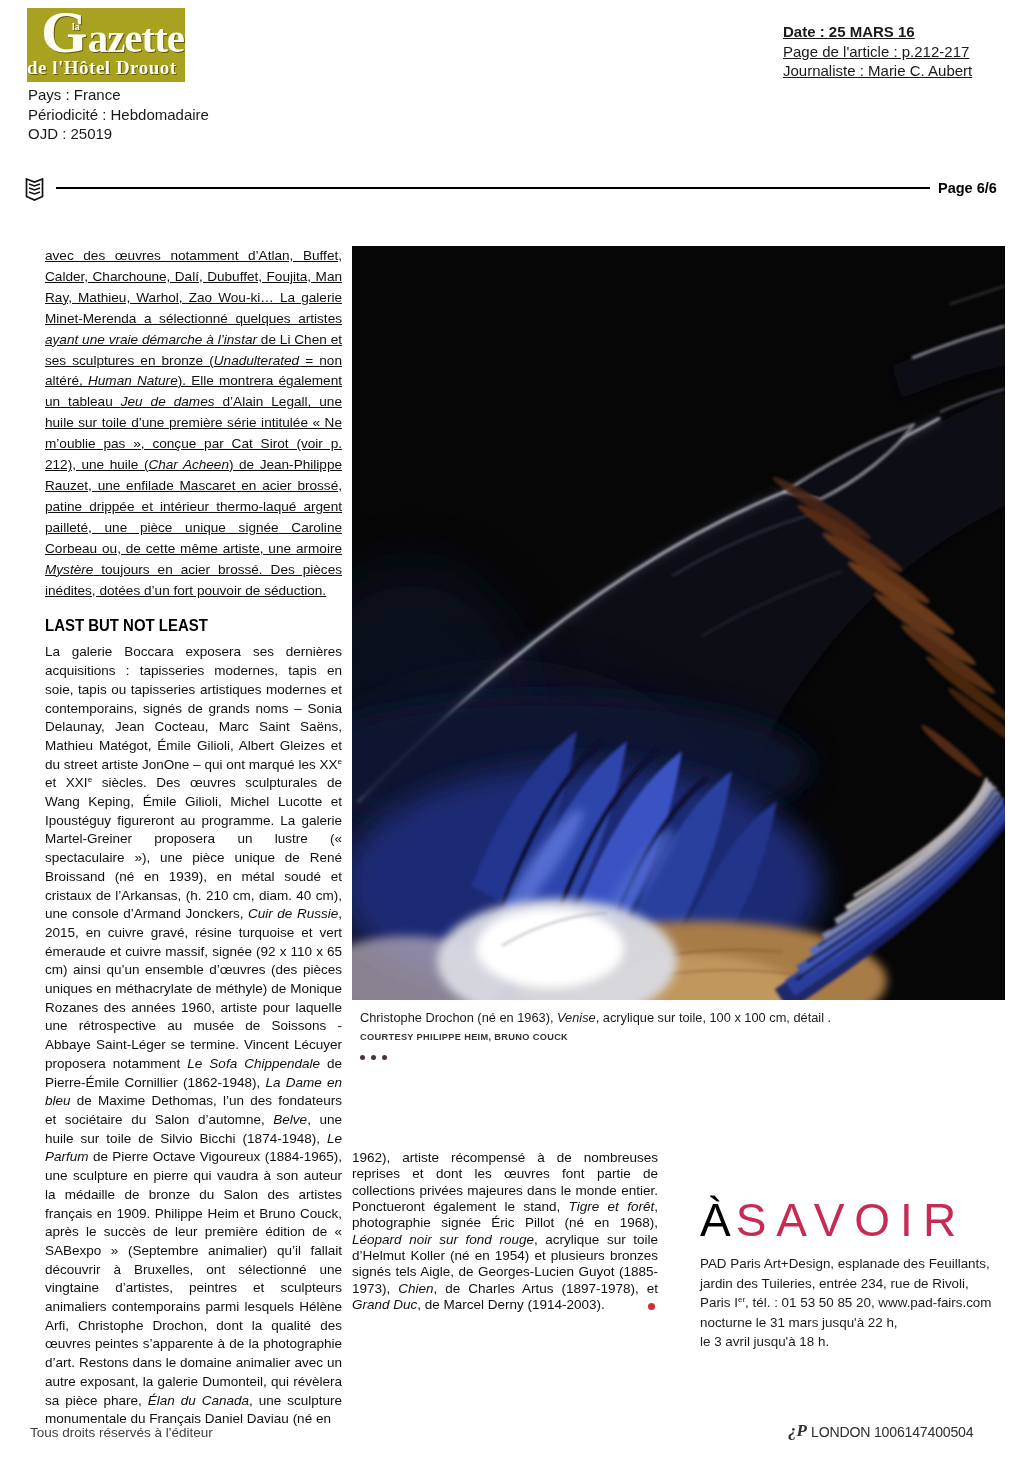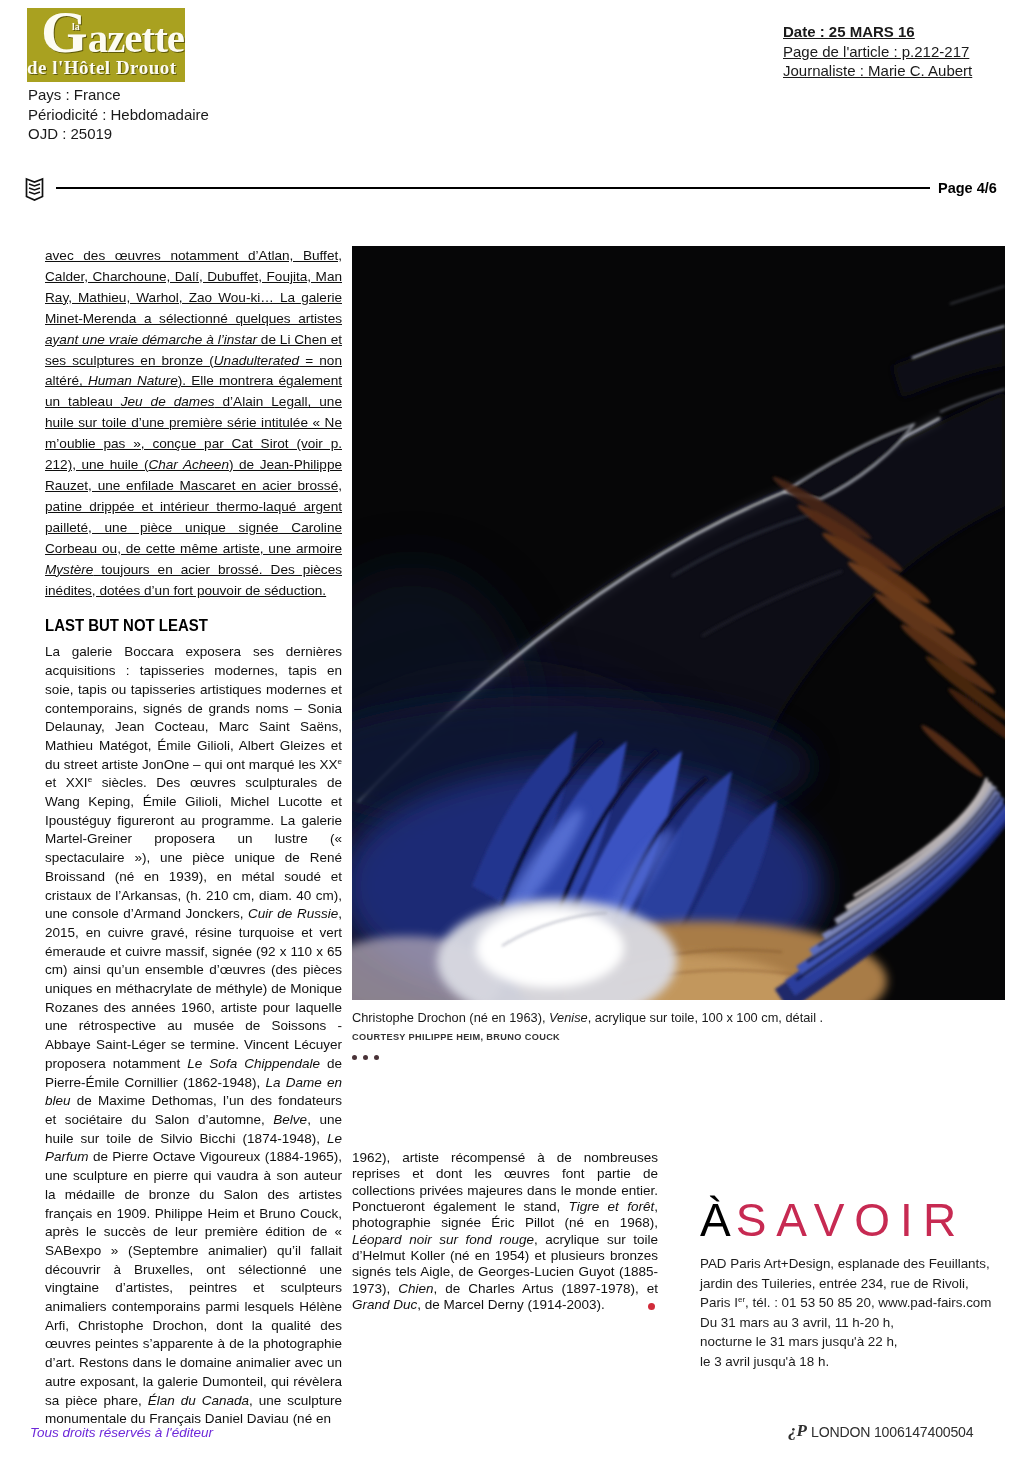--- a/index.html
+++ b/index.html
@@ -41,37 +41,37 @@
   .p1{font-size:13.6px;line-height:20.9px;text-decoration:underline;}
   .p2{font-size:13.5px;line-height:18.7px;}
   .sec-head{
     margin:15px 0 7px 0;font-size:17px;font-weight:700;color:#000;
     transform:scaleX(.88);transform-origin:0 50%;white-space:nowrap;letter-spacing:0;
   }
 
   .art{position:absolute;left:352px;top:246px;width:653px;height:754px;background:#060607;}
   .art svg{display:block;}
 
-  .caption{position:absolute;left:352px;top:1010px;width:653px;font-size:12.8px;color:#1a1a1a;}
+  .caption{position:absolute;left:360px;top:1010px;width:653px;font-size:12.8px;color:#1a1a1a;}
   .credit{margin-top:7px;font-size:9.2px;font-weight:bold;letter-spacing:.35px;color:#333;}
   .dots{margin-top:13px;display:flex;gap:6px;}
   .dots span{width:5px;height:5px;border-radius:50%;background:#4a3338;display:block;}
 
   .col2{position:absolute;left:352px;top:1150px;width:306px;
     font-size:13.5px;line-height:16.35px;text-align:justify;color:#101010;}
   .end-dot{position:absolute;right:3px;bottom:3px;width:7px;height:7px;border-radius:50%;background:#d02b3a;}
 
   .savoir{position:absolute;left:700px;top:1194px;width:312px;}
   .savoir-title{display:flex;align-items:baseline;font-size:46px;line-height:52px;}
   .savoir-a{color:#000;margin-right:5px;}
   .savoir-rest{color:#c72a52;letter-spacing:10px;}
   .savoir-body{margin-top:8px;font-size:13.4px;line-height:19.6px;color:#1c1c1c;}
 
   
-  .footer-left{position:absolute;left:30px;top:1425px;font-size:13.5px;color:#6d28d9;font-style:italic;}
+  .footer-left{position:absolute;left:30px;top:1425px;font-size:13.5px;color:#404040;}
   .footer-right{position:absolute;left:788px;top:1421px;display:flex;align-items:center;color:#2e2e2e;}
   .fr-glyph{font-family:"Liberation Serif", serif;font-style:italic;font-weight:bold;
     font-size:17px;margin-right:4px;}
   .fr-code{font-size:15px;letter-spacing:-.2px;transform:scaleX(.94);transform-origin:0 50%;}
 </style>
 </head>
 <body>
 
 <div class="page">
 
@@ -96,21 +96,21 @@
     <div>Journaliste : Marie C. Aubert</div>
   </div>
 
   <span class="clip-icon">
     <svg width="21" height="25" viewBox="0 0 21 25" aria-hidden="true">
       <path d="M2.5 2 L10.5 5 L18.5 2 L18.5 19.5 L10.5 23 L2.5 19.5 Z" fill="none" stroke="#111" stroke-width="1.7"></path>
       <path d="M5 7 L10.5 9 L16 7 M5 11 L10.5 13 L16 11 M5 15 L10.5 17 L16 15" fill="none" stroke="#111" stroke-width="1.4"></path>
     </svg>
   </span>
   <div class="rule"></div>
-  <div class="page-ind">Page 4/6</div>
+  <div class="page-ind">Page 6/6</div>
 
   <div class="col1">
     <p class="p1"><span>avec des œuvres notamment d’Atlan, Buffet, Calder, Charchoune, Dalí, Dubuffet, Foujita, Man Ray, Mathieu, Warhol, Zao Wou-ki… La galerie Minet-Merenda a sélectionné quelques artistes </span><span class="it">ayant une vraie démarche à l’instar</span><span> de Li Chen et ses sculptures en bronze (</span><span class="it">Unadulterated</span><span> = non altéré, </span><span class="it">Human Nature</span><span>). Elle montrera également un tableau </span><span class="it">Jeu de dames</span><span> d’Alain Legall, une huile sur toile d’une première série intitulée « Ne m’ou­blie pas », conçue par Cat Sirot (voir p. 212), une huile (</span><span class="it">Char Acheen</span><span>) de Jean-Philippe Rauzet, une enfilade Mascaret en acier brossé, patine drippée et intérieur thermo-laqué argent pailleté, une pièce unique signée Caroline Corbeau ou, de cette même artiste, une armoire </span><span class="it">Mystère</span><span> toujours en acier brossé. Des pièces inédites, dotées d’un fort pouvoir de séduction.</span></p>
     <div class="sec-head">LAST BUT NOT LEAST</div>
     <p class="p2"><span>La galerie Boccara exposera ses dernières acquisitions : tapisseries modernes, tapis en soie, tapis ou tapisseries artistiques modernes et contemporains, signés de grands noms – Sonia Delaunay, Jean Cocteau, Marc Saint Saëns, Mathieu Matégot, Émile Gilioli, Albert Gleizes et du street artiste JonOne – qui ont marqué les XX</span><sup>e</sup><span> et XXI</span><sup>e</sup><span> siècles. Des œuvres sculpturales de Wang Keping, Émile Gilioli, Michel Lucotte et Ipoustéguy figureront au programme. La galerie Martel-Greiner proposera un lustre (« spectaculaire »), une pièce unique de René Broissand (né en 1939), en métal soudé et cristaux de l’Arkansas, (h. 210 cm, diam. 40 cm), une console d’Armand Jonckers, </span><span class="it">Cuir de Russie</span><span>, 2015, en cuivre gravé, résine turquoise et vert émeraude et cuivre massif, signée (92 x 110 x 65 cm) ainsi qu’un ensemble d’œuvres (des pièces uniques en méthacrylate de méthyle) de Monique Rozanes des années 1960, artiste pour laquelle une rétrospective au musée de Soissons - Abbaye Saint-Léger se termine. Vincent Lécuyer proposera notamment </span><span class="it">Le Sofa Chippendale</span><span> de Pierre-Émile Cornillier (1862-1948), </span><span class="it">La Dame en bleu</span><span> de Maxime Dethomas, l’un des fondateurs et sociétaire du Salon d’automne, </span><span class="it">Belve</span><span>, une huile sur toile de Silvio Bicchi (1874-1948), </span><span class="it">Le Parfum</span><span> de Pierre Octave Vigoureux (1884-1965), une sculpture en pierre qui vaudra à son auteur la médaille de bronze du Salon des artistes français en 1909. Philippe Heim et Bruno Couck, après le succès de leur première édition de « SABexpo » (Septembre animalier) qu’il fallait découvrir à Bruxelles, ont sélectionné une vingtaine d’artistes, peintres et sculpteurs animaliers contemporains parmi lesquels Hélène Arfi, Christophe Drochon, dont la qualité des œuvres peintes s’apparente à de la photographie d’art. Restons dans le domaine animalier avec un autre exposant, la galerie Dumonteil, qui révèlera sa pièce phare, </span><span class="it">Élan du Canada</span><span>, une sculpture monumentale du Français Daniel Daviau (né en</span></p>
   </div>
 
   <div class="art">
     <svg width="653" height="754" viewBox="0 0 653 754" aria-hidden="true">
       <defs>
@@ -214,21 +214,20 @@
 
   <div class="savoir">
     <div class="savoir-title">
       <span class="savoir-a">À</span>
       <span class="savoir-rest">SAVOIR</span>
     </div>
     <div class="savoir-body">
         <div>PAD Paris Art+Design, esplanade des Feuillants,</div>
         <div>jardin des Tuileries, entrée 234, rue de Rivoli,</div>
         <div><span>Paris I</span><sup>er</sup><span>, tél. : 01 53 50 85 20, www.pad-fairs.com</span></div>
-        <div>Du 31 mars au 3 avril, 11 h-20 h,</div>
         <div>nocturne le 31 mars jusqu'à 22 h,</div>
         <div>le 3 avril jusqu'à 18 h.</div>
       </div>
   </div>
 
   <div class="footer-left">Tous droits réservés à l'éditeur</div>
   <div class="footer-right">
     <span class="fr-glyph">¿P</span>
     <span class="fr-code">LONDON 1006147400504</span>
   </div>

